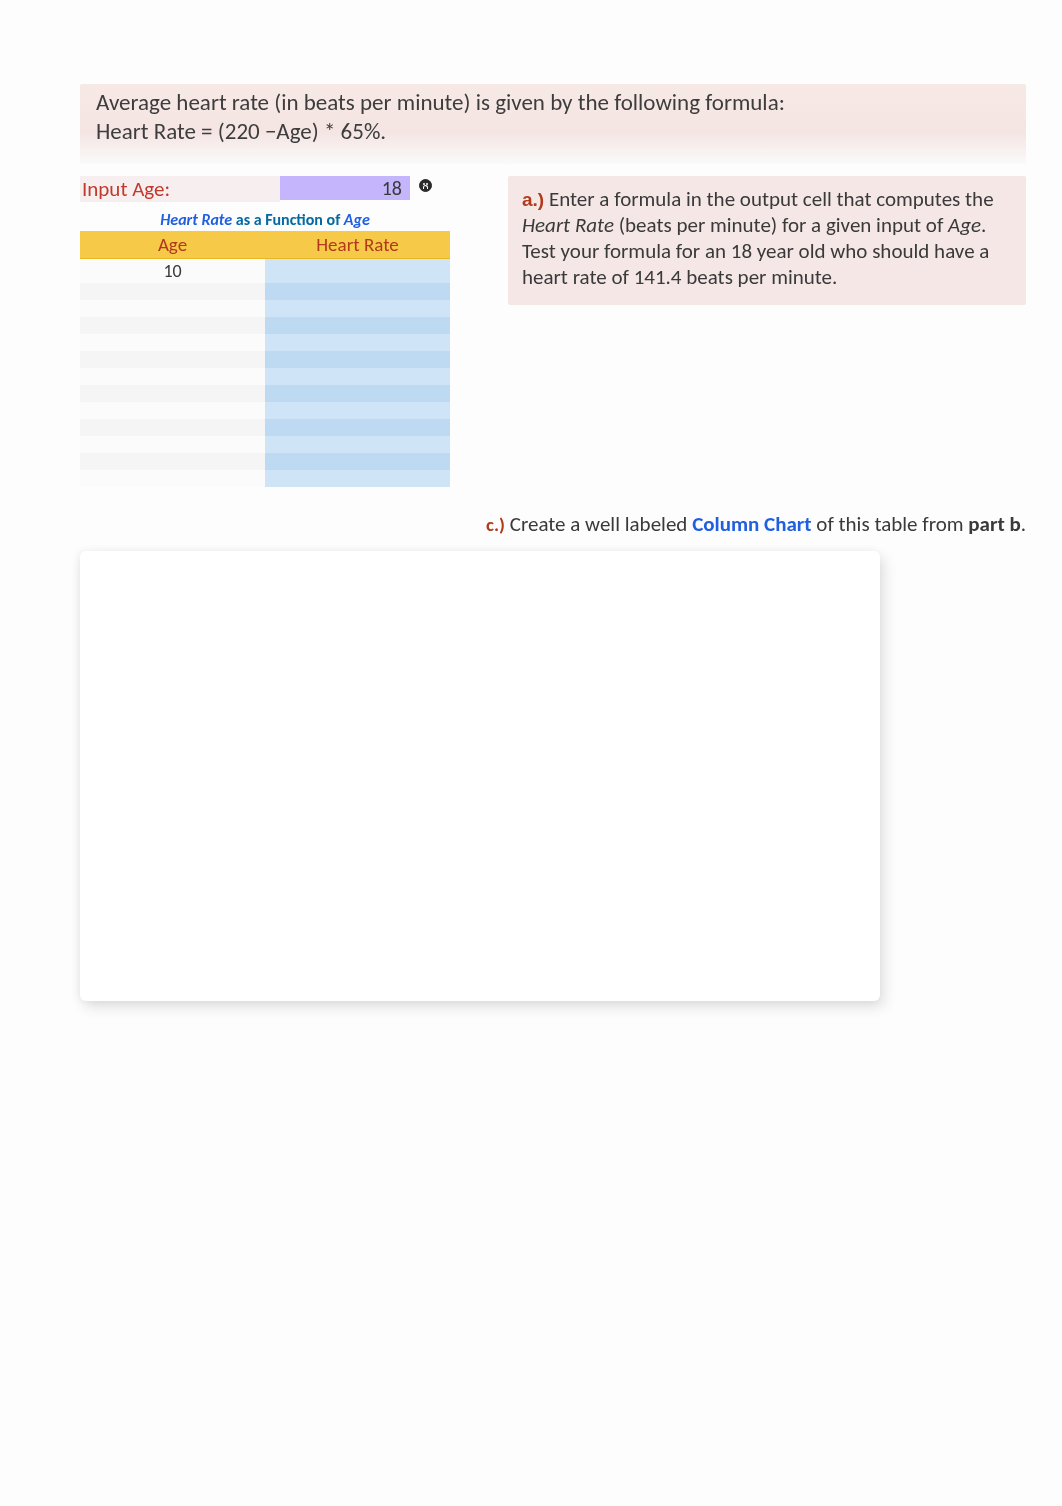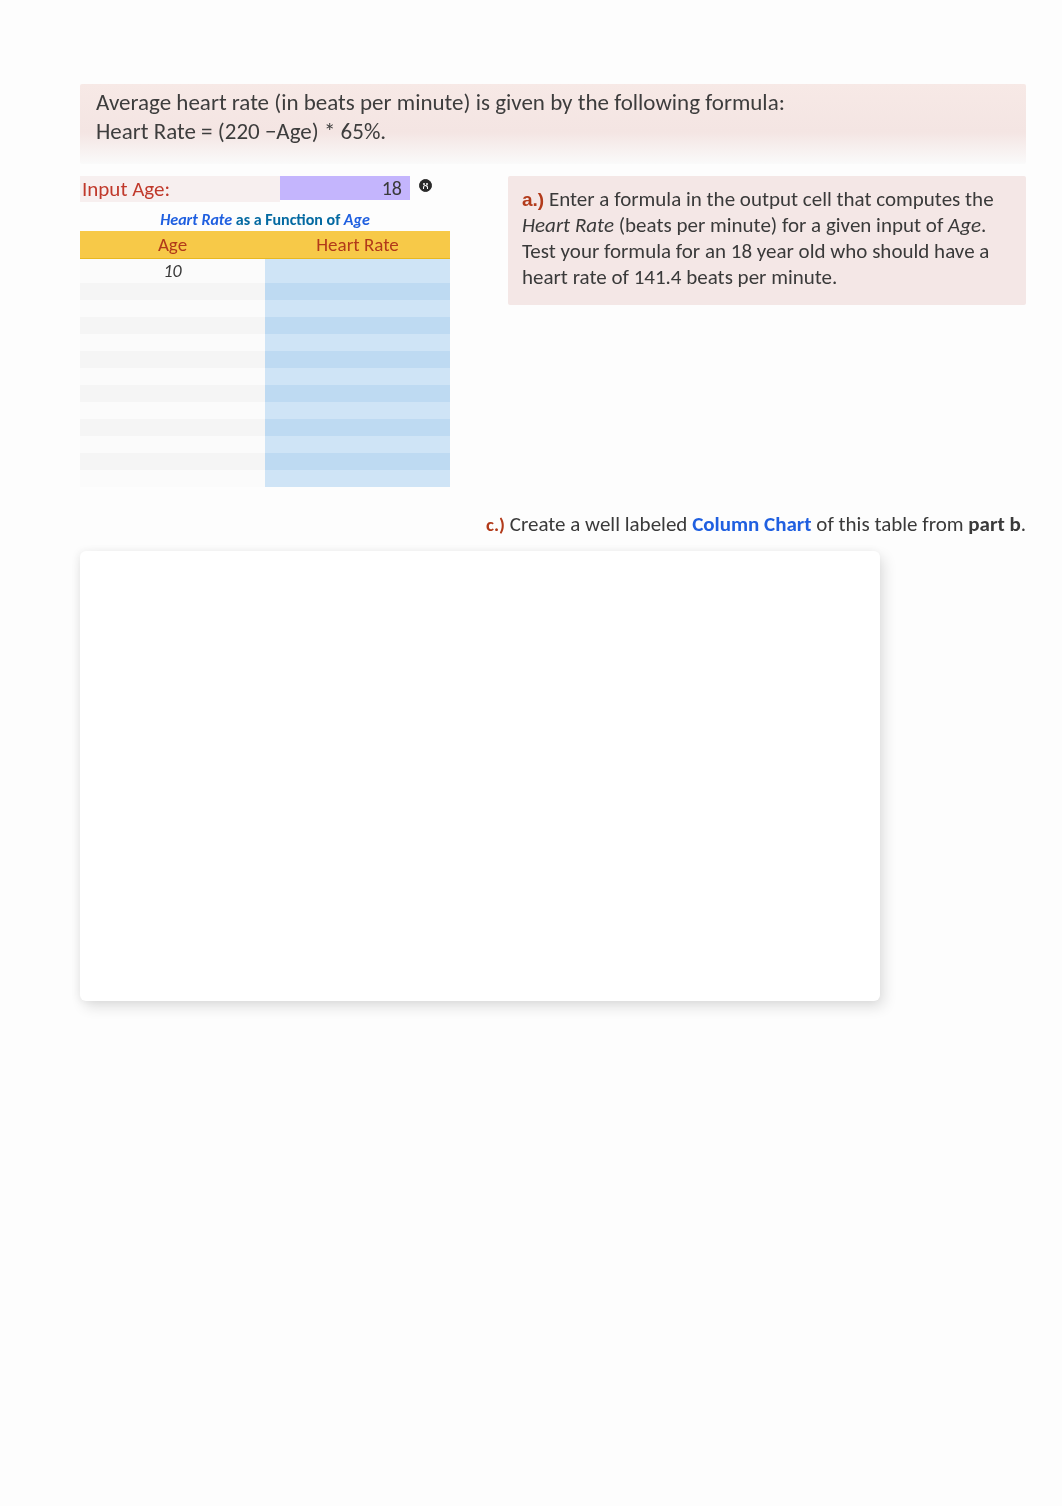--- a/index.html
+++ b/index.html
@@ -80,21 +80,21 @@
     padding: 2px 0;
     border-bottom: 1px solid #e8b820;
   }
   .data-table td {
     height: 17px;
     font-size: 18px;
     text-align: center;
     vertical-align: middle;
     color: #3a3a3a;
   }
-  .data-table tbody tr td:nth-child(1) { background: #fbfbfb; font-style: italic; }
+  .data-table tbody tr td:nth-child(1) { background: #fbfbfb; }
   .data-table tbody tr:nth-child(even) td:nth-child(1) { background: #f5f5f5; }
   .data-table tbody tr td:nth-child(2) { background: #cfe4f6; }
   .data-table tbody tr:nth-child(even) td:nth-child(2) { background: #bedaf2; }
   .instr-block {
     background: #f4e7e6;
     padding: 10px 14px 14px 14px;
     font-size: 21px;
     line-height: 1.25;
     color: #3a3a3a;
     border-radius: 2px;

